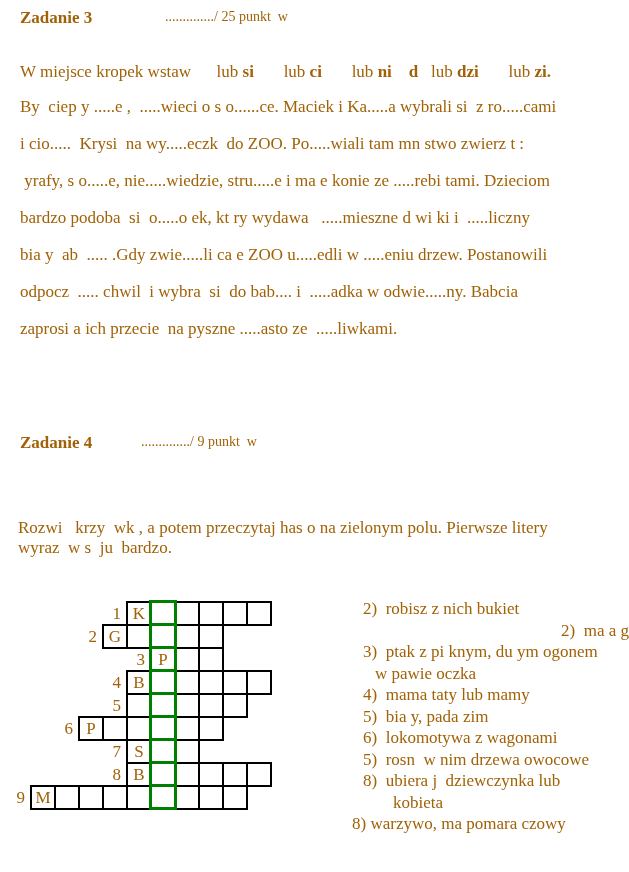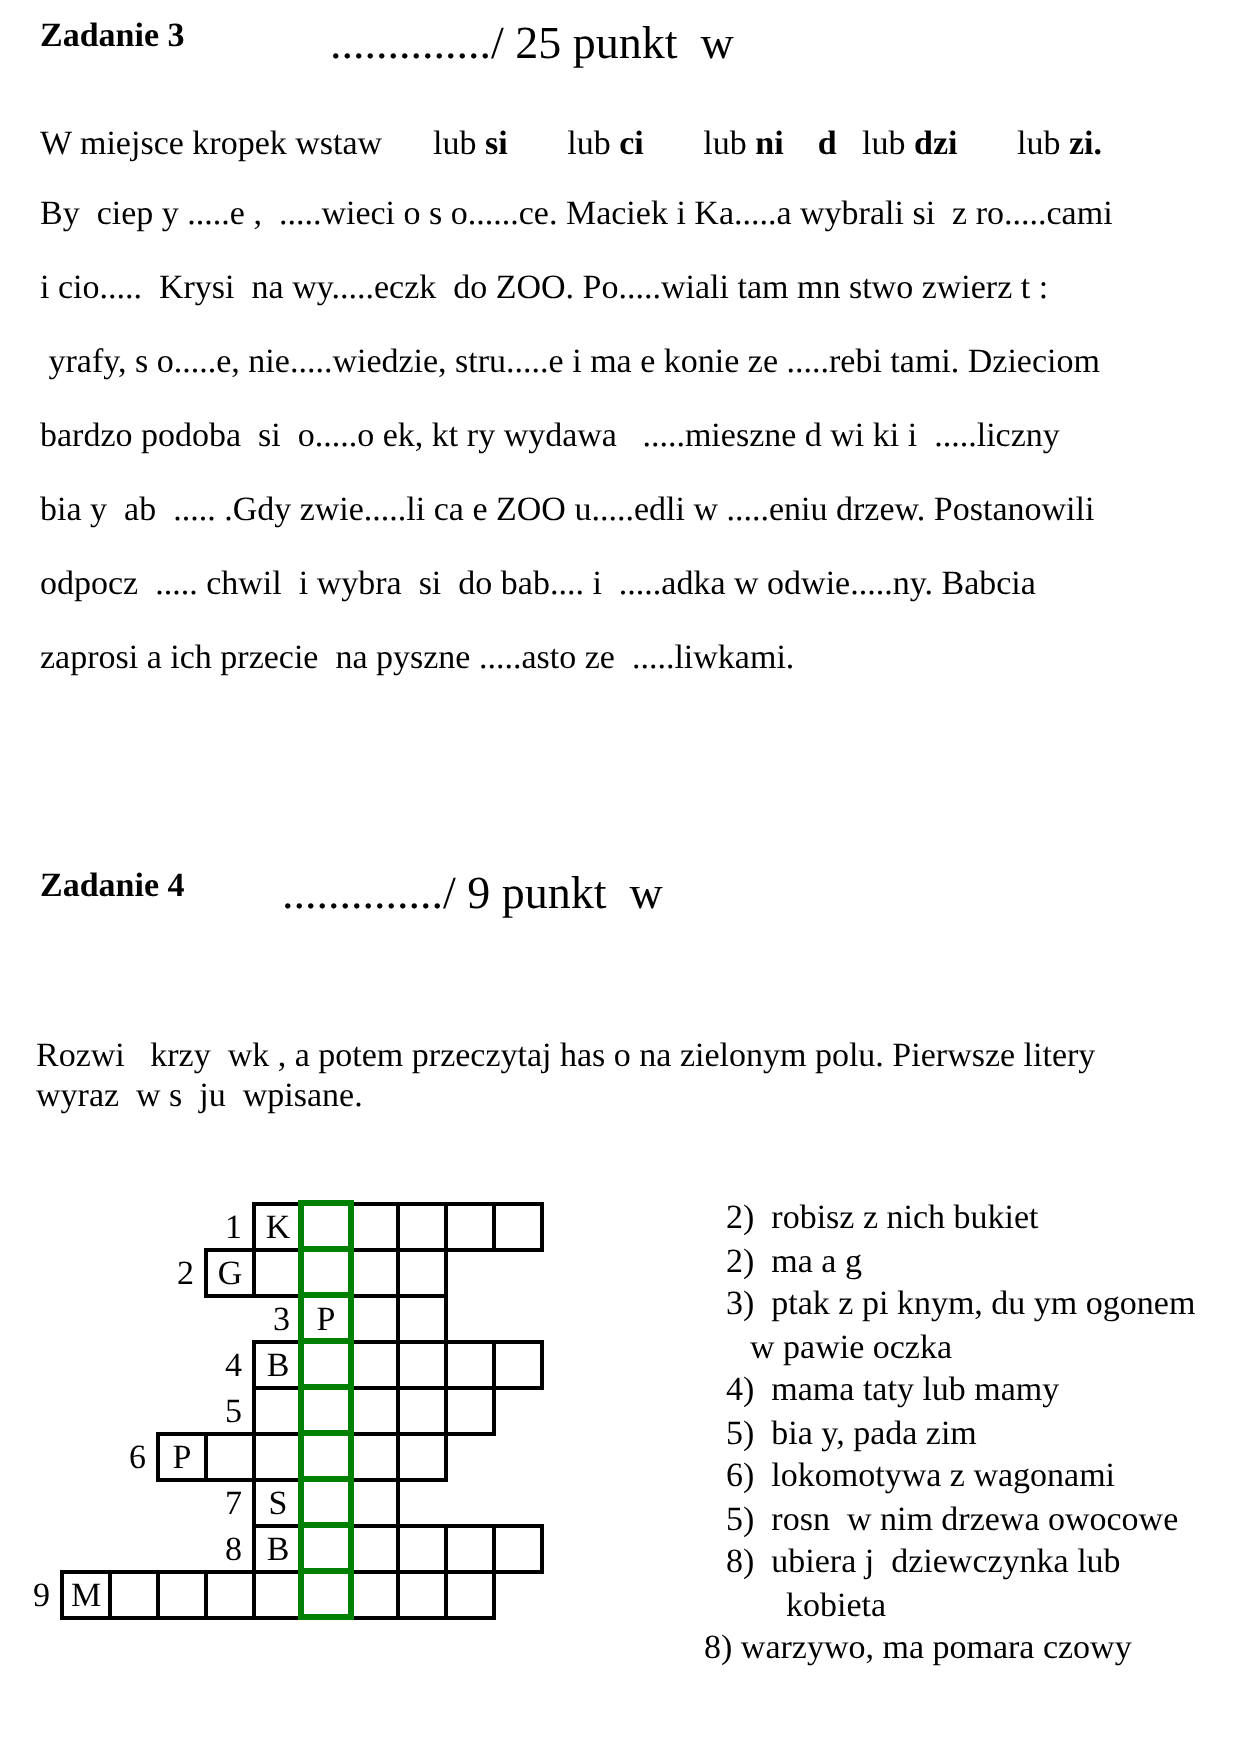--- a/index.html
+++ b/index.html
@@ -1,23 +1,23 @@
 <!DOCTYPE html>
 <html><head>
 <meta charset="utf-8">
 <style>
   html,body{margin:0;padding:0;background:#fff;}
   .page{
     position:relative;width:629px;height:872px;background:#ffffff;
-    font-family:"Liberation Serif","DejaVu Serif",serif;color:#000000;
+    font-family:"Liberation Serif","DejaVu Serif",serif;color:#a16207;
     overflow:hidden;
   }
   .abs{position:absolute;}
   .hdr{font-weight:bold;font-size:17px;white-space:pre;}
-  .score{font-size:23px;white-space:pre;font-weight:normal;}
+  .score{font-size:14px;white-space:pre;font-weight:normal;}
   .line{white-space:pre;font-size:17px;}
   .pline{white-space:pre;font-size:17px;height:37px;}
   .iline{white-space:pre;font-size:17px;height:20px;}
   .b{font-weight:bold;}
   
   .cw{position:absolute;left:0;top:601px;width:320px;height:215px;}
   .cw-row{position:absolute;display:flex;}
   .cw-num{width:24px;text-align:right;padding-right:5px;box-sizing:border-box;
           font-size:17px;line-height:25px;}
   .cw-cell{width:26px;height:25px;border:2px solid #000;box-sizing:border-box;
@@ -49,21 +49,21 @@
       <div class="pline">zaprosi a ich przecie  na pyszne .....asto ze  .....liwkami.</div>
     </div>
 
   <div class="abs line" style="left:20px;top:62px;"><span>W miejsce kropek wstaw      lub </span><span class="b">si</span><span>       lub </span><span class="b">ci</span><span>       lub </span><span class="b">ni</span><span>    </span><span class="b">d</span><span>   lub </span><span class="b">dzi</span><span>       lub </span><span class="b">zi.</span></div>
 
   <div class="abs hdr" style="left:20px;top:433px;">Zadanie 4</div>
   <div class="abs score" style="left:141px;top:434px;">............../ 9 punkt  w</div>
 
   <div class="abs" style="left:18px;top:518px;">
       <div class="iline">Rozwi   krzy  wk , a potem przeczytaj has o na zielonym polu. Pierwsze litery</div>
-      <div class="iline">wyraz  w s  ju  wpisane.</div>
+      <div class="iline">wyraz  w s  ju  bardzo.</div>
     </div>
 
   <div class="cw">
       <div class="cw-row" style="left: 102px; top: 0px;">
         <span class="cw-num">1</span>
         <div class="cw-cell first">K</div>
         <div class="cw-cell"></div>
         <div class="cw-cell"></div>
         <div class="cw-cell"></div>
         <div class="cw-cell"></div>
@@ -145,21 +145,21 @@
       <div class="green-cell" style="top: 69px; border-color: rgb(0, 128, 0);"></div>
       <div class="green-cell" style="top: 92px; border-color: rgb(0, 128, 0);"></div>
       <div class="green-cell" style="top: 115px; border-color: rgb(0, 128, 0);"></div>
       <div class="green-cell" style="top: 138px; border-color: rgb(0, 128, 0);"></div>
       <div class="green-cell" style="top: 161px; border-color: rgb(0, 128, 0);"></div>
       <div class="green-cell" style="top: 184px; border-color: rgb(0, 128, 0);"></div>
     </div>
 
   <div class="clues">
       <div class="clue-line" style="margin-left: 11px;">2)  robisz z nich bukiet</div>
-      <div class="clue-line" style="margin-left: 11px;">2)  ma a g</div>
+      <div class="clue-line" style="margin-left: 11px; text-align: right;">2)  ma a g</div>
       <div class="clue-line" style="margin-left: 11px;">3)  ptak z pi knym, du ym ogonem</div>
       <div class="clue-line" style="margin-left: 23px;">w pawie oczka</div>
       <div class="clue-line" style="margin-left: 11px;">4)  mama taty lub mamy</div>
       <div class="clue-line" style="margin-left: 11px;">5)  bia y, pada zim</div>
       <div class="clue-line" style="margin-left: 11px;">6)  lokomotywa z wagonami</div>
       <div class="clue-line" style="margin-left: 11px;">5)  rosn  w nim drzewa owocowe</div>
       <div class="clue-line" style="margin-left: 11px;">8)  ubiera j  dziewczynka lub</div>
       <div class="clue-line" style="margin-left: 41px;">kobieta</div>
       <div class="clue-line" style="margin-left: 0px;">8) warzywo, ma pomara czowy</div>
     </div>

